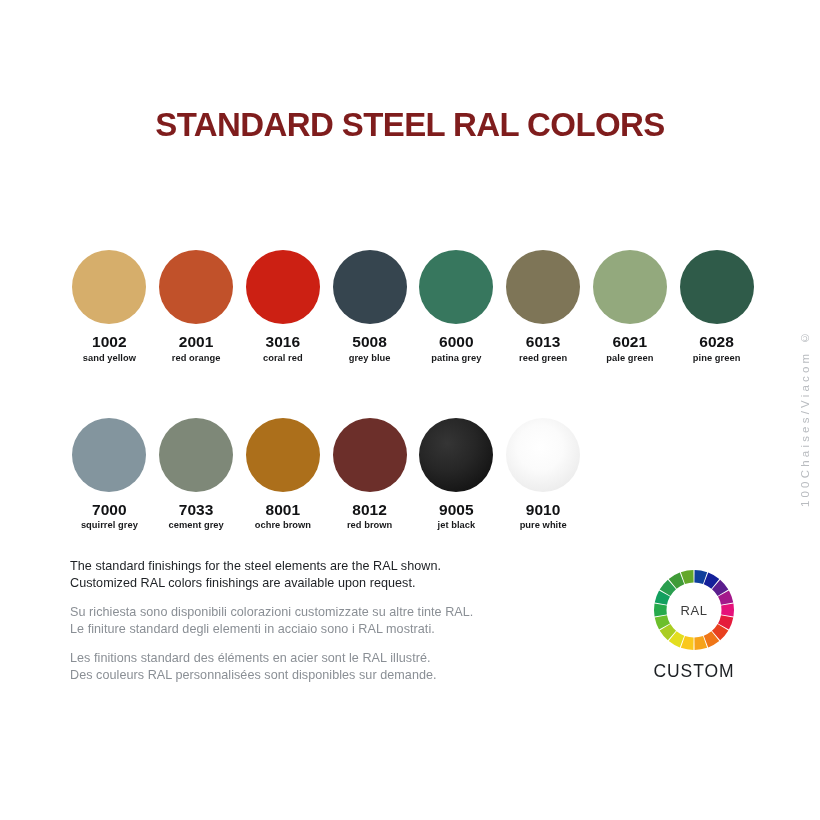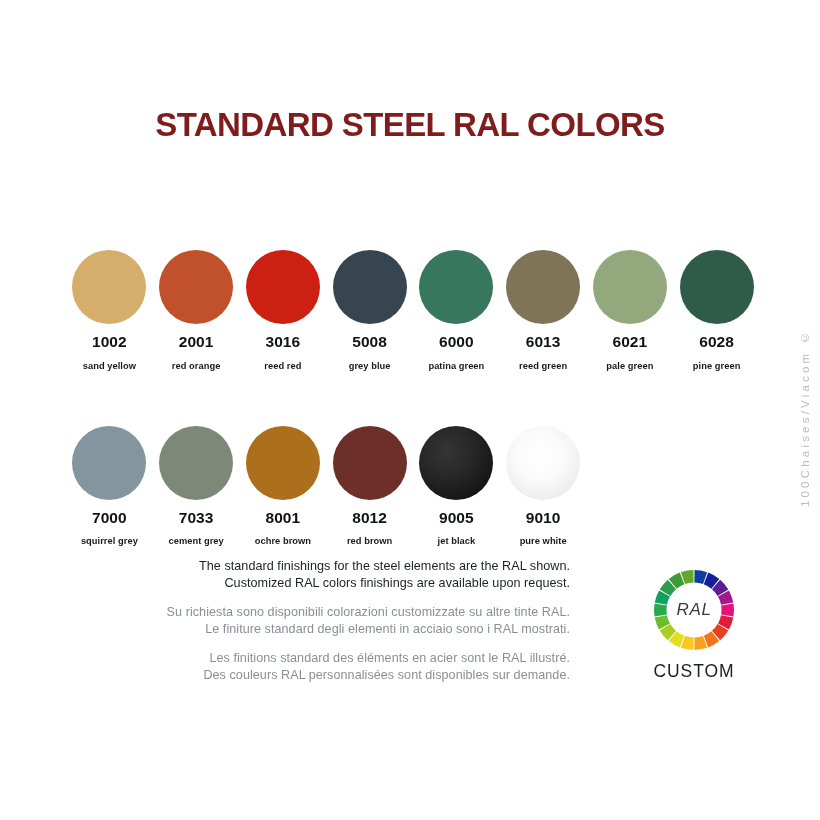--- a/index.html
+++ b/index.html
@@ -36,42 +36,42 @@
   .disc{
     width:74px;height:74px;border-radius:50%;
     display:block;
   }
   .code{
     font-size:15.5px;font-weight:bold;color:#111214;
     margin-top:10px;letter-spacing:0.1px;line-height:1;
   }
   .cname{
     font-size:9.3px;font-weight:bold;color:#18191b;
-    margin-top:12px;letter-spacing:0.05px;line-height:1;
+    margin-top:4px;letter-spacing:0.05px;line-height:1;
     white-space:nowrap;
   }
 
   
   .notes{position:absolute;left:70px;top:558px;width:500px;}
-  .note-block{margin-bottom:13px;text-align:right;}
+  .note-block{margin-bottom:13px;}
   .note-block:last-child{margin-bottom:0;}
   .note-line{
     font-size:12.6px;line-height:16.5px;
     letter-spacing:0.05px;margin:0;
   }
   .note-en .note-line{color:#1d2024;font-weight:400;}
   .note-it .note-line,.note-fr .note-line{color:#8a8f95;font-weight:400;}
 
   
   .ral-logo{position:absolute;left:652px;top:568px;width:84px;text-align:center;}
   .wheel-wrap{position:relative;width:84px;height:84px;margin:0 auto;}
   .wheel-svg{display:block;width:84px;height:84px;}
   .wheel-label{
     position:absolute;left:0;right:0;top:50%;transform:translateY(-50%);
-    font-size:17px;font-weight:400;color:#3c3c3c;letter-spacing:0.6px;font-style:italic;
+    font-size:13px;font-weight:400;color:#3c3c3c;letter-spacing:0.6px;
   }
   .custom-label{
     margin-top:9px;font-size:17.5px;font-weight:400;
     color:#1d2024;letter-spacing:0.9px;
   }
 
   
   .watermark{
     position:absolute;right:4px;top:268px;
     height:300px;width:22px;
@@ -100,31 +100,31 @@
         <span class="cname">sand yellow</span>
       </div>
       <div class="swatch">
         <span class="disc" style="background: rgb(193, 81, 42);"></span>
         <span class="code">2001</span>
         <span class="cname">red orange</span>
       </div>
       <div class="swatch">
         <span class="disc" style="background: rgb(204, 32, 19);"></span>
         <span class="code">3016</span>
-        <span class="cname">reed red</span>
+        <span class="cname">coral red</span>
       </div>
       <div class="swatch">
         <span class="disc" style="background: rgb(54, 69, 79);"></span>
         <span class="code">5008</span>
         <span class="cname">grey blue</span>
       </div>
       <div class="swatch">
         <span class="disc" style="background: rgb(55, 119, 94);"></span>
         <span class="code">6000</span>
-        <span class="cname">patina green</span>
+        <span class="cname">patina grey</span>
       </div>
       <div class="swatch">
         <span class="disc" style="background: rgb(126, 117, 87);"></span>
         <span class="code">6013</span>
         <span class="cname">reed green</span>
       </div>
       <div class="swatch">
         <span class="disc" style="background: rgb(147, 169, 125);"></span>
         <span class="code">6021</span>
         <span class="cname">pale green</span>

